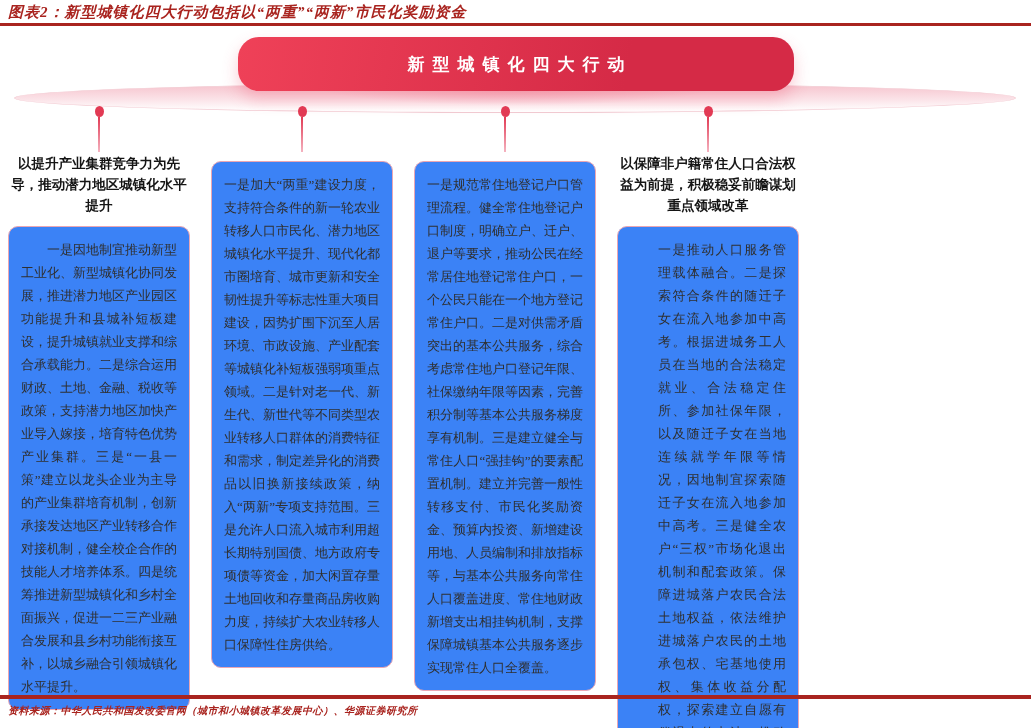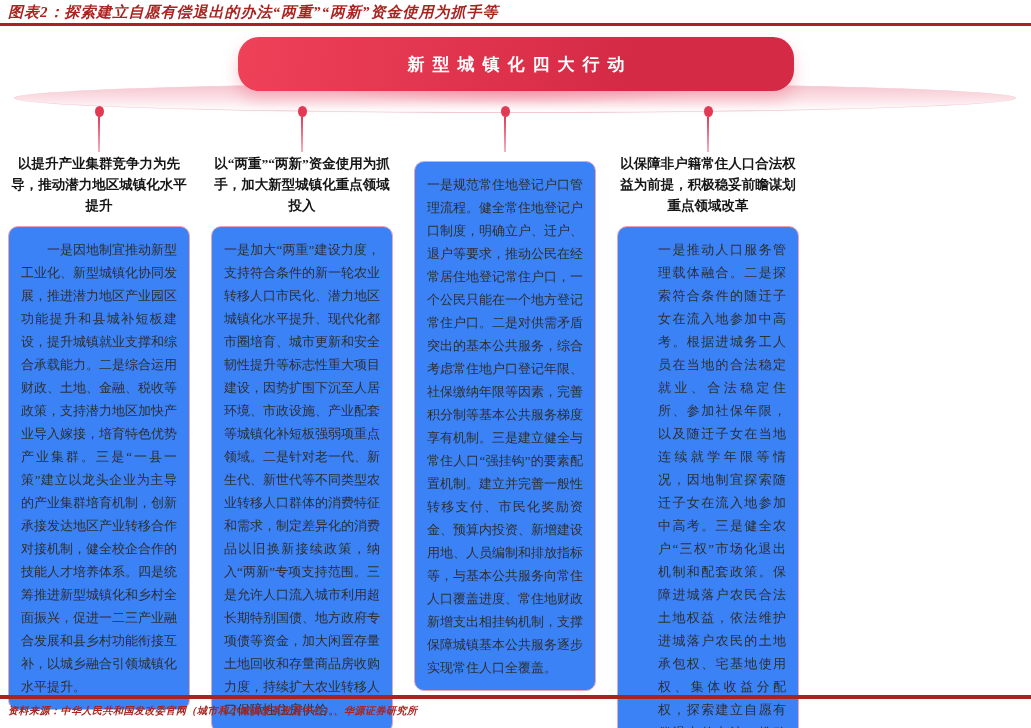--- a/index.html
+++ b/index.html
@@ -82,21 +82,21 @@
   }
   .footer-text{
     position:absolute;top:704px;left:8px;
     font-size:10px;font-weight:bold;font-style:italic;
     color:var(--dark-red);letter-spacing:0.5px;white-space:nowrap;
   }
 </style>
 </head>
 <body>
 
-<div class="chart-title">图表2：探索建立自愿有偿退出的办法“两重”“两新”资金使用为抓手等</div>
+<div class="chart-title">图表2：新型城镇化四大行动包括以“两重”“两新”市民化奖励资金</div>
 <div class="title-rule"></div>
 
 <div class="base-ellipse"></div>
 <div class="pill-glow"></div>
 
 <div class="pill">
   <span>新型城镇化四大行动</span>
 </div>
 
 <div class="columns">
@@ -110,21 +110,20 @@
     <div class="col-box">
       <p>一是因地制宜推动新型工业化、新型城镇化协同发展，推进潜力地区产业园区功能提升和县城补短板建设，提升城镇就业支撑和综合承载能力。二是综合运用财政、土地、金融、税收等政策，支持潜力地区加快产业导入嫁接，培育特色优势产业集群。三是“一县一策”建立以龙头企业为主导的产业集群培育机制，创新承接发达地区产业转移合作对接机制，健全校企合作的技能人才培养体系。四是统筹推进新型城镇化和乡村全面振兴，促进一二三产业融合发展和县乡村功能衔接互补，以城乡融合引领城镇化水平提升。</p>
     </div>
   </div>
 
   <div class="column">
     <div class="pin">
       <div class="pin-dot"></div>
       <div class="pin-line"></div>
     </div>
-    <div class="col-heading">以“两重”“两新”资金使用为抓手，加大新型城镇化重点领域投入</div>
     <div class="col-box">
       <p>一是加大“两重”建设力度，支持符合条件的新一轮农业转移人口市民化、潜力地区城镇化水平提升、现代化都市圈培育、城市更新和安全韧性提升等标志性重大项目建设，因势扩围下沉至人居环境、市政设施、产业配套等城镇化补短板强弱项重点领域。二是针对老一代、新生代、新世代等不同类型农业转移人口群体的消费特征和需求，制定差异化的消费品以旧换新接续政策，纳入“两新”专项支持范围。三是允许人口流入城市利用超长期特别国债、地方政府专项债等资金，加大闲置存量土地回收和存量商品房收购力度，持续扩大农业转移人口保障性住房供给。</p>
     </div>
   </div>
 
   <div class="column">
     <div class="pin">
       <div class="pin-dot"></div>
       <div class="pin-line"></div>
     </div>

